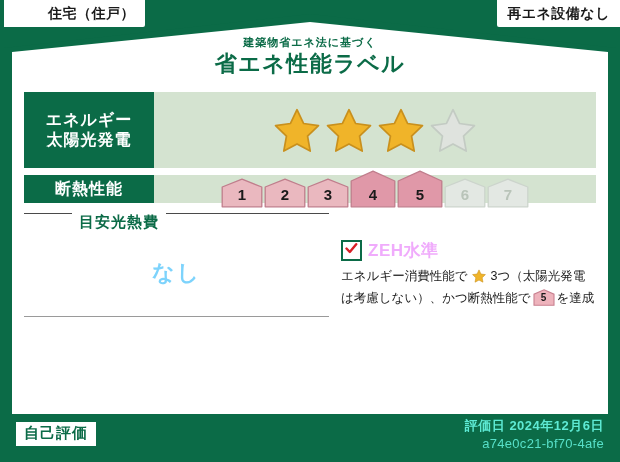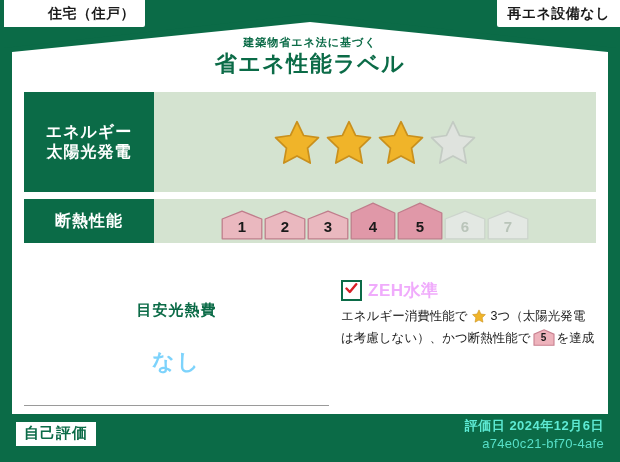--- a/index.html
+++ b/index.html
@@ -79,22 +79,22 @@
     width:130px;flex:0 0 130px;
     background:#0b6b47;color:#ffffff;
     display:flex;align-items:center;justify-content:center;
     text-align:center;font-weight:bold;font-size:16px;
     line-height:1.25;letter-spacing:1px;
   }
   .row-value{
     flex:1 1 auto;background:#d4e3d0;
     display:flex;align-items:center;justify-content:center;
   }
-  #row-energy .row-label,#row-energy .row-value{height:100px;}
-  #row-insul .row-label,#row-insul .row-value{height:44px;}
+  #row-energy .row-label,#row-energy .row-value{height:76px;}
+  #row-insul .row-label,#row-insul .row-value{height:28px;}
 
   
   .stars{display:flex;gap:4px;align-items:center;}
   .star{width:48px;height:46px;display:block;}
 
   
   .badges{display:flex;align-items:flex-end;gap:1px;}
   .badge{
     position:relative;
     width:46px;
@@ -109,24 +109,23 @@
   }
   .badge.sm{width:42px;}
   .badge.off span{color:#b9c4b9;}
 
   
   #lower{display:flex;margin-top:10px;}
   #cost-col{width:305px;flex:0 0 305px;}
   #zeh-col{flex:1 1 auto;padding-left:12px;padding-top:26px;}
 
   #cost-head{
-    display:flex;align-items:center;
+    display:flex;align-items:flex-start;gap:7px;
     color:#0b6b47;font-weight:bold;font-size:15px;
     letter-spacing:1px;
-    flex-direction:column;
   }
   #cost-head .rule{flex:1 1 auto;height:1px;background:#4a4a4a;}
   #cost-head .rule.short{flex:0 0 48px;}
   #cost-value{
     text-align:center;color:#7dd3fc;
     font-size:22px;font-weight:bold;
     margin-top:26px;letter-spacing:2px;font-family:Liberation Mono, monospace;
   }
   #cost-rule-bottom{
     margin-top:28px;height:1px;background:#9a9a9a;

